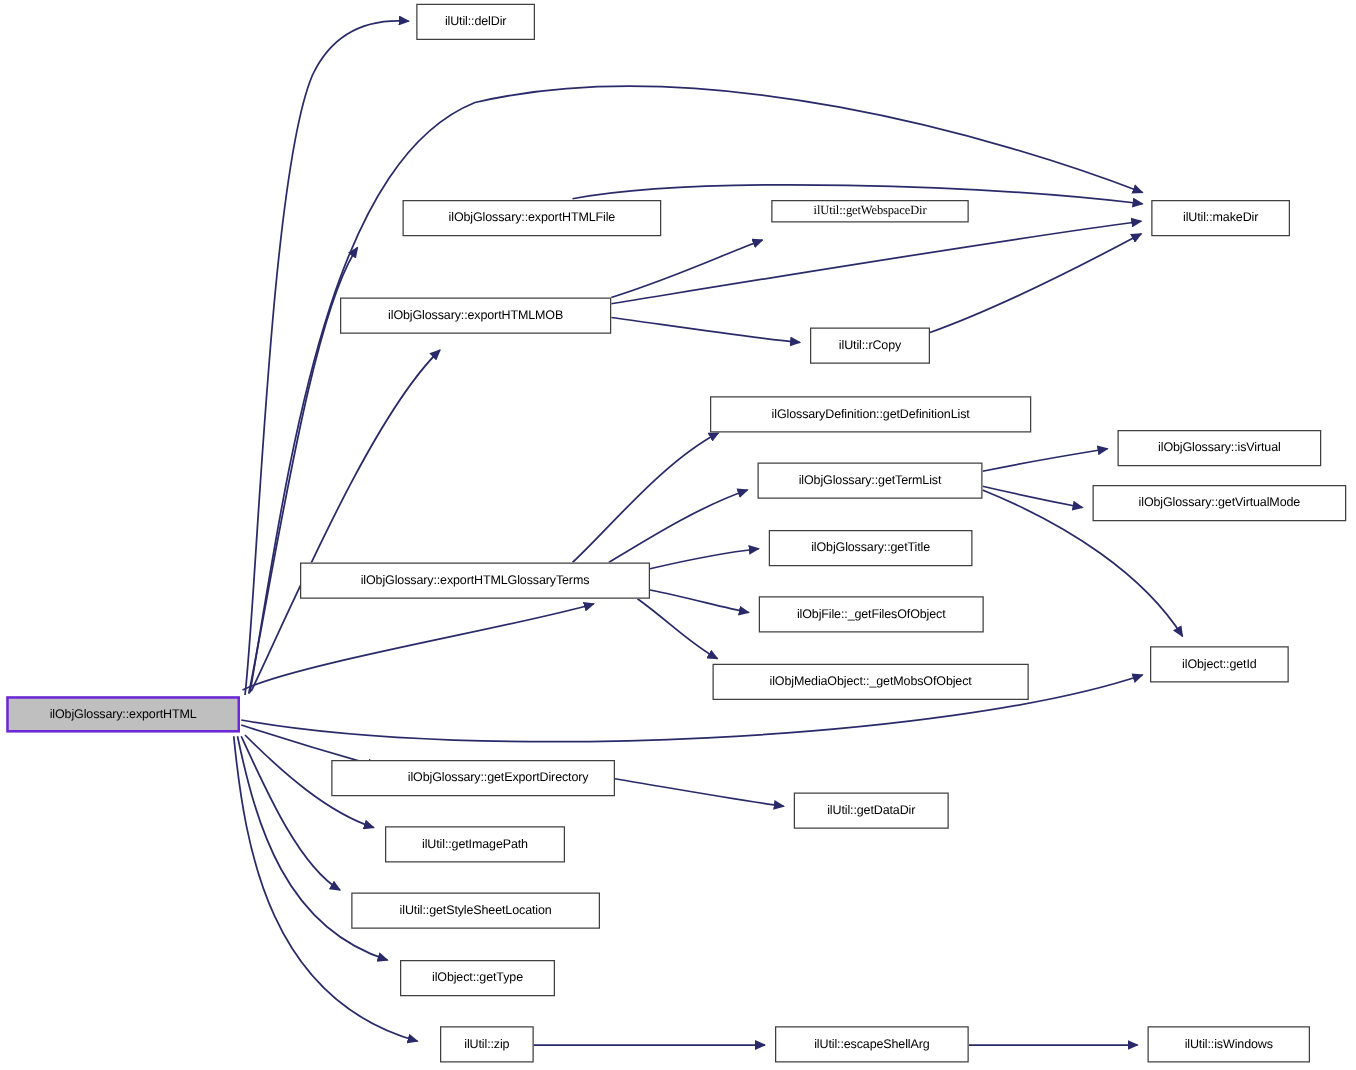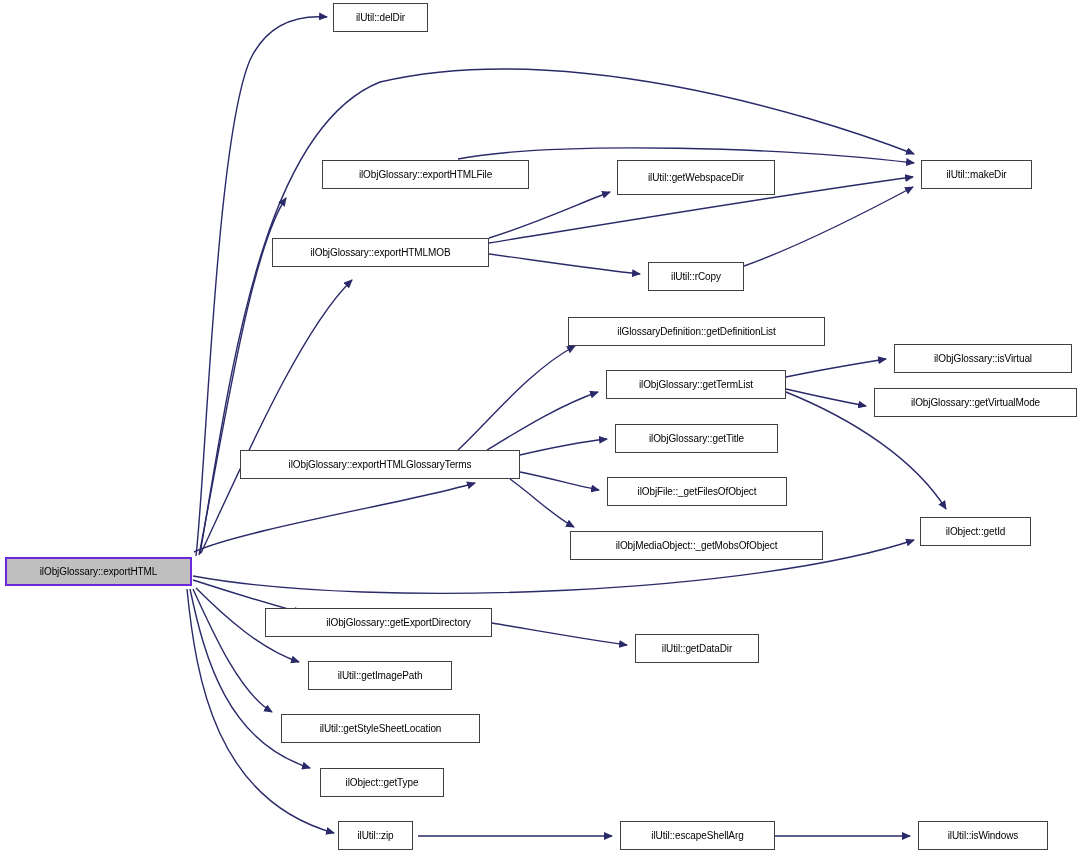--- a/index.html
+++ b/index.html
@@ -87,39 +87,39 @@
   <div id="nodes">
       <div class="node root" style="left: 5px; top: 557px; width: 187px; height: 29px;">
         <span>ilObjGlossary::exportHTML</span>
       </div>
       <div class="node" style="left: 333px; top: 3px; width: 95px; height: 29px;">
         <span>ilUtil::delDir</span>
       </div>
       <div class="node" style="left: 277px; top: 160px; width: 207px; height: 29px; margin-left: 45px;">
         <span>ilObjGlossary::exportHTMLFile</span>
       </div>
-      <div class="node" style="left: 617px; top: 160px; width: 158px; height: 35px;">
+      <div class="node" style="left: 617px; top: 160px; width: 158px; height: 18px; font-family: Liberation Serif, serif;">
         <span>ilUtil::getWebspaceDir</span>
       </div>
       <div class="node" style="left: 921px; top: 160px; width: 111px; height: 29px;">
         <span>ilUtil::makeDir</span>
       </div>
       <div class="node" style="left: 272px; top: 238px; width: 217px; height: 29px;">
         <span>ilObjGlossary::exportHTMLMOB</span>
       </div>
       <div class="node" style="left: 648px; top: 262px; width: 96px; height: 29px;">
         <span>ilUtil::rCopy</span>
       </div>
       <div class="node" style="left: 568px; top: 317px; width: 257px; height: 29px;">
         <span>ilGlossaryDefinition::getDefinitionList</span>
       </div>
       <div class="node" style="left: 606px; top: 370px; width: 180px; height: 29px;">
         <span>ilObjGlossary::getTermList</span>
       </div>
-      <div class="node" style="left: 894px; top: 344px; width: 178px; height: 29px;">
+      <div class="node" style="left: 894px; top: 344px; width: 163px; height: 29px;">
         <span>ilObjGlossary::isVirtual</span>
       </div>
       <div class="node" style="left: 874px; top: 388px; width: 203px; height: 29px;">
         <span>ilObjGlossary::getVirtualMode</span>
       </div>
       <div class="node" style="left: 240px; top: 450px; width: 280px; height: 29px;">
         <span>ilObjGlossary::exportHTMLGlossaryTerms</span>
       </div>
       <div class="node" style="left: 615px; top: 424px; width: 163px; height: 29px;">
         <span>ilObjGlossary::getTitle</span>
@@ -141,21 +141,21 @@
       </div>
       <div class="node" style="left: 308px; top: 661px; width: 144px; height: 29px;">
         <span>ilUtil::getImagePath</span>
       </div>
       <div class="node" style="left: 281px; top: 714px; width: 199px; height: 29px;">
         <span>ilUtil::getStyleSheetLocation</span>
       </div>
       <div class="node" style="left: 320px; top: 768px; width: 124px; height: 29px;">
         <span>ilObject::getType</span>
       </div>
-      <div class="node" style="left: 338px; top: 821px; width: 75px; height: 29px;">
+      <div class="node" style="left: 352px; top: 821px; width: 75px; height: 29px;">
         <span>ilUtil::zip</span>
       </div>
       <div class="node" style="left: 620px; top: 821px; width: 155px; height: 29px;">
         <span>ilUtil::escapeShellArg</span>
       </div>
       <div class="node" style="left: 918px; top: 821px; width: 130px; height: 29px;">
         <span>ilUtil::isWindows</span>
       </div>
     </div>
 

